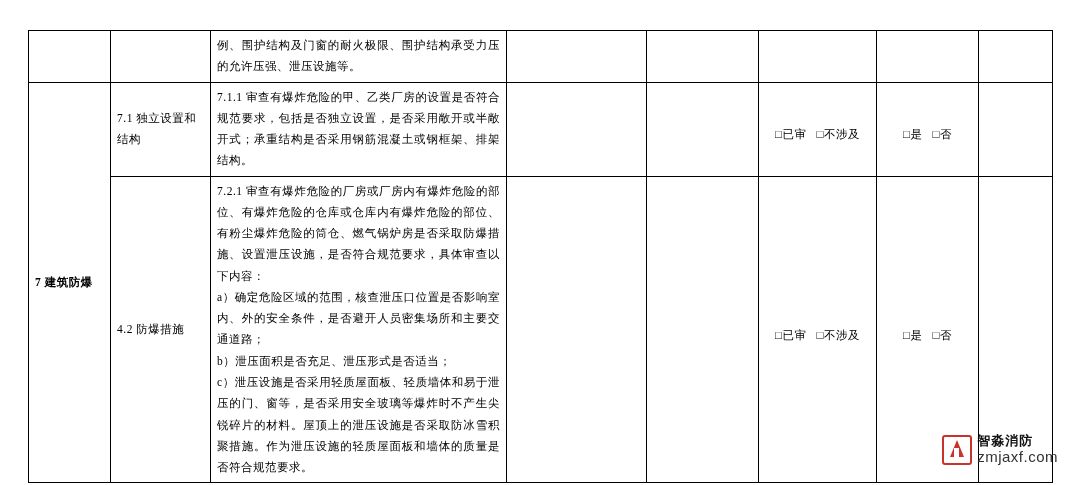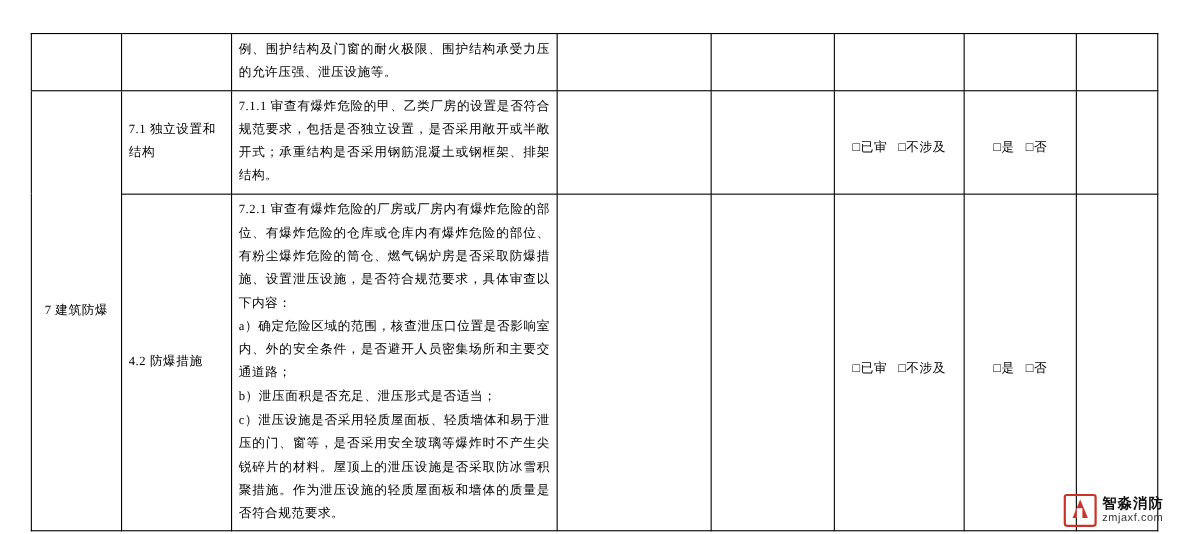--- a/index.html
+++ b/index.html
@@ -41,22 +41,22 @@
   .c1 { width: 82px; }
   .c2 { width: 100px; }
   .c3 { width: 296px; }
   .c4 { width: 140px; }
   .c5 { width: 112px; }
   .c6 { width: 118px; }
   .c7 { width: 102px; }
   .c8 { width: 74px; }
 
   .cat-cell {
-    text-align: center;
-    font-weight: normal;
+    text-align: left;
+    font-weight: bold;
     font-size: 12px;
     letter-spacing: 0.5px;
   }
   .sub-cell {
     text-align: left;
     vertical-align: middle;
     font-size: 11.5px;
   }
   .content-cell {
     text-align: justify;
@@ -80,21 +80,21 @@
   .gap {
     display: inline-block;
     width: 10px;
   }
   .empty-cell { }
 
   
   .logo {
     position: absolute;
     right: 22px;
-    bottom: 6px;
+    bottom: 20px;
     display: flex;
     align-items: center;
     gap: 5px;
     font-family: "Liberation Sans", sans-serif;
   }
   .logo-mark {
     width: 26px;
     height: 26px;
     border: 2px solid #c8342b;
     border-radius: 3px;
@@ -126,21 +126,21 @@
     flex-direction: column;
     line-height: 1.1;
   }
   .logo-title {
     font-size: 13px;
     font-weight: bold;
     color: #111111;
     letter-spacing: 1px;
   }
   .logo-sub {
-    font-size: 10px;
+    font-size: 15px;
     color: #333333;
     letter-spacing: 0.5px;
   }
 </style>
 </head>
 <body>
 
 <div class="page">
 
   <table class="doc-table">

